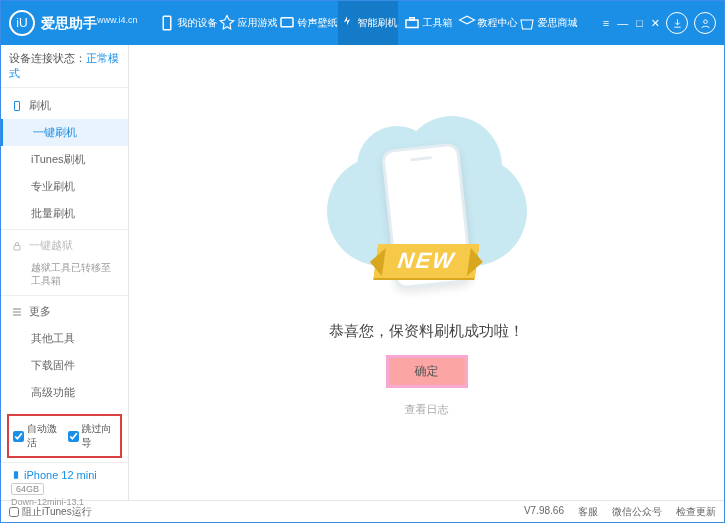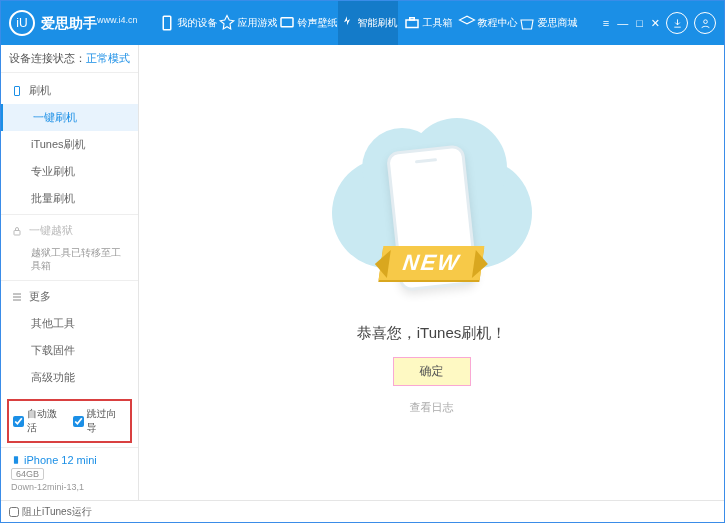--- a/index.html
+++ b/index.html
@@ -12,21 +12,21 @@
 .logo-text .t2{font-size:9px;opacity:.9}
 .nav{display:flex;margin-left:20px;height:100%}
 .nav-item{width:60px;display:flex;flex-direction:row;align-items:center;justify-content:center;font-size:10px;gap:2px;cursor:pointer}
 .nav-item.active{background:#147bc9}
 .nav-item svg{width:18px;height:18px;fill:#fff}
 .title-right{margin-left:auto;display:flex;align-items:center;gap:6px}
 .win-ctrl{display:flex;gap:8px;font-size:11px;cursor:pointer}
 .circ-btn{width:22px;height:22px;border:1.5px solid #fff;border-radius:50%;display:flex;align-items:center;justify-content:center;cursor:pointer}
 .circ-btn svg{width:11px;height:11px;fill:#fff}
 .body{display:flex;height:calc(100% - 44px - 22px)}
-.sidebar{width:138px;border-right:1px solid #e5e5e5;display:flex;flex-direction:column;font-size:11px;color:#555}
+.sidebar{width:128px;border-right:1px solid #e5e5e5;display:flex;flex-direction:column;font-size:11px;color:#555}
 .conn-status{padding:6px 8px;font-size:11px;border-bottom:1px solid #eee}
 .conn-status .v{color:#1b8fe6}
 .side-section{padding:4px 0}
 .side-head{display:flex;align-items:center;gap:6px;padding:6px 10px;color:#666;cursor:pointer}
 .side-head svg{width:12px;height:12px;fill:#888}
 .side-item{padding:6px 10px 6px 30px;cursor:pointer;color:#666}
 .side-item.active{background:#e8f3fd;color:#1b8fe6;border-left:2px solid #1b8fe6;}
 .side-note{font-size:10px;color:#999;padding:2px 10px 6px 30px;line-height:1.3}
 .checkbox-row{border:2px solid #d94040;margin:4px 6px;padding:6px 4px;display:flex;gap:6px;font-size:10px}
 .cb{display:flex;align-items:center;gap:3px;color:#555}
@@ -43,21 +43,21 @@
 .cloud:before{width:80px;height:80px;top:-30px;left:30px}
 .cloud:after{width:100px;height:100px;top:-40px;right:25px}
 .phone{position:absolute;width:78px;height:140px;background:#fff;border-radius:12px;border:3px solid #e3ecf1;top:18px;transform:rotate(-6deg);box-shadow:0 4px 10px rgba(0,0,0,.1)}
 .phone:before{content:"";position:absolute;top:8px;left:50%;transform:translateX(-50%);width:22px;height:3px;background:#e3ecf1;border-radius:2px}
 .phone:after{content:"";position:absolute;bottom:6px;left:50%;transform:translateX(-50%);width:10px;height:10px;border:2px solid #e3ecf1;border-radius:50%}
 .ribbon{position:absolute;bottom:30px;background:#f7c948;color:#fff;font-weight:900;font-size:22px;font-style:italic;padding:4px 22px;letter-spacing:2px;transform:skewX(-8deg);box-shadow:0 2px 0 #d9a71f}
 .ribbon:before,.ribbon:after{content:"";position:absolute;top:4px;width:0;height:0;border:14px solid transparent}
 .ribbon:before{left:-20px;border-right-color:#d9a71f}
 .ribbon:after{right:-20px;border-left-color:#d9a71f}
 .success-text{font-size:15px;color:#444}
-.ok-btn{border:1px solid #f9a8d4;background:#fef9c3;padding:5px 26px;font-size:12px;color:#555;cursor:pointer}
+.ok-btn{border:3px solid #f9a8d4;background:#fca5a5;padding:5px 26px;font-size:12px;color:#555;cursor:pointer}
 .log-link{font-size:11px;color:#aaa;cursor:pointer}
 .statusbar{height:22px;border-top:1px solid #e5e5e5;display:flex;align-items:center;font-size:10px;color:#666;padding:0 8px}
 .sb-cb{display:flex;align-items:center;gap:3px}
 .sb-cb input{width:10px;height:10px}
 .sb-right{margin-left:auto;display:flex;gap:14px}
 .sb-right span{cursor:pointer}
 hr.sep{border:none;border-top:1px solid #eee;margin:2px 0}
 </style>
 </head>
 <body>
@@ -193,24 +193,30 @@
       <div class="device-id">Down-12mini-13,1</div>
     </div>
   </div>
 
   <div class="main">
     <div class="phone-img">
       <div class="cloud"></div>
       <div class="phone"></div>
       <div class="ribbon">NEW</div>
     </div>
-    <div class="success-text">恭喜您，iTunes刷机！</div>
+    <div class="success-text">恭喜您，保资料刷机成功啦！</div>
     <button class="ok-btn">确定</button>
     <div class="log-link">查看日志</div>
   </div>
 </div>
 
 <div class="statusbar">
   <label class="sb-cb">
       <input type="checkbox" style="">
       <span>阻止iTunes运行</span>
     </label>
+  <div class="sb-right">
+    <span>V7.98.66</span>
+    <span>客服</span>
+    <span>微信公众号</span>
+    <span>检查更新</span>
+  </div>
 </div>
 
 </body></html>

